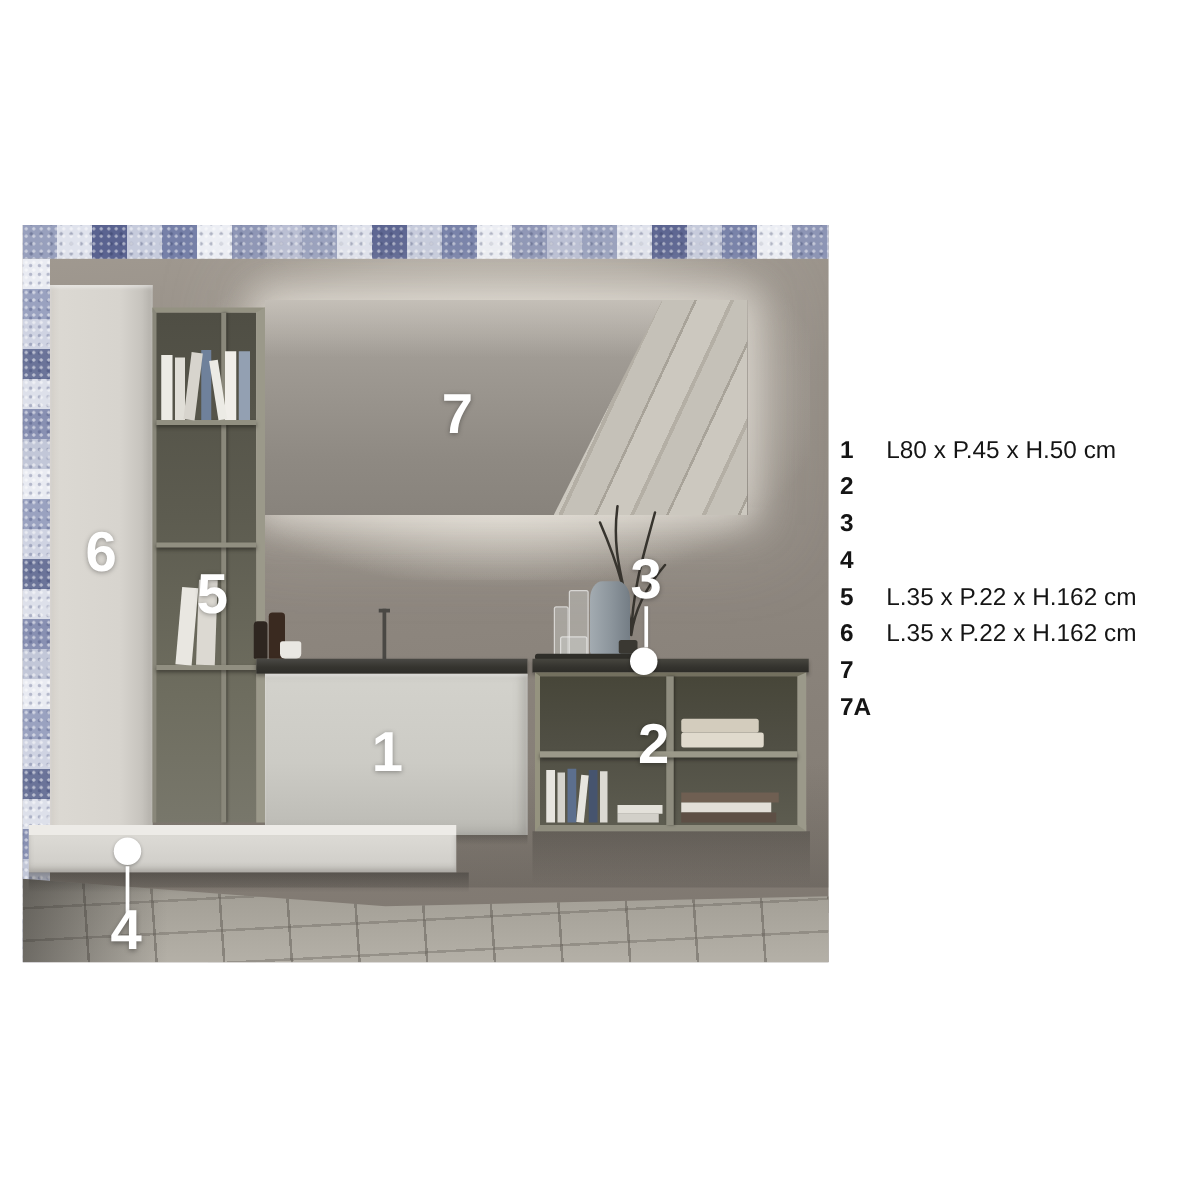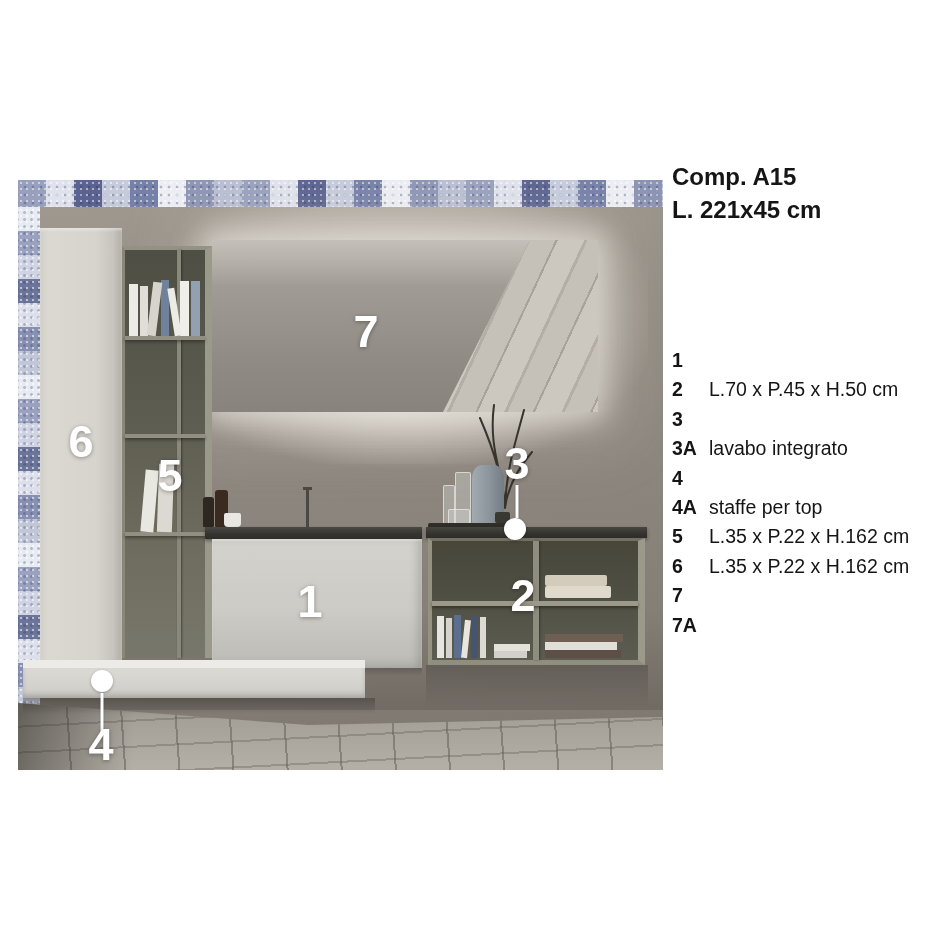--- a/index.html
+++ b/index.html
@@ -201,46 +201,34 @@
     <div class="abs num" style="left:292px;top:421px;">1</div>
     <div class="abs num" style="left:505px;top:415px;">2</div>
     <div class="abs num" style="left:499px;top:283px;">3</div>
     <div class="abs lead" style="left:499px;top:305px;height:33px;"></div>
     <div class="abs dot" style="left:497px;top:349px;"></div>
     <div class="abs dot" style="left:84px;top:501px;"></div>
     <div class="abs lead" style="left:84px;top:513px;height:39px;"></div>
     <div class="abs num" style="left:83px;top:564px;">4</div>
   </div>
 
-  <div class="title-block">
-    <div>Comp. A15</div>
-    <div>L. 221x45 cm</div>
-  </div>
 
   <div class="spec-list">
     <div class="spec-row">
       <span class="snum">1</span>
+      <span class="sdesc">L80 x P.45 x H.50 cm</span>
     </div>
     <div class="spec-row">
       <span class="snum">2</span>
-      <span class="sdesc">L.70 x P.45 x H.50 cm</span>
     </div>
     <div class="spec-row">
       <span class="snum">3</span>
     </div>
     <div class="spec-row">
-      <span class="snum">3A</span>
-      <span class="sdesc">lavabo integrato</span>
-    </div>
-    <div class="spec-row">
       <span class="snum">4</span>
-    </div>
-    <div class="spec-row">
-      <span class="snum">4A</span>
-      <span class="sdesc">staffe per top</span>
     </div>
     <div class="spec-row">
       <span class="snum">5</span>
       <span class="sdesc">L.35 x P.22 x H.162 cm</span>
     </div>
     <div class="spec-row">
       <span class="snum">6</span>
       <span class="sdesc">L.35 x P.22 x H.162 cm</span>
     </div>
     <div class="spec-row">

